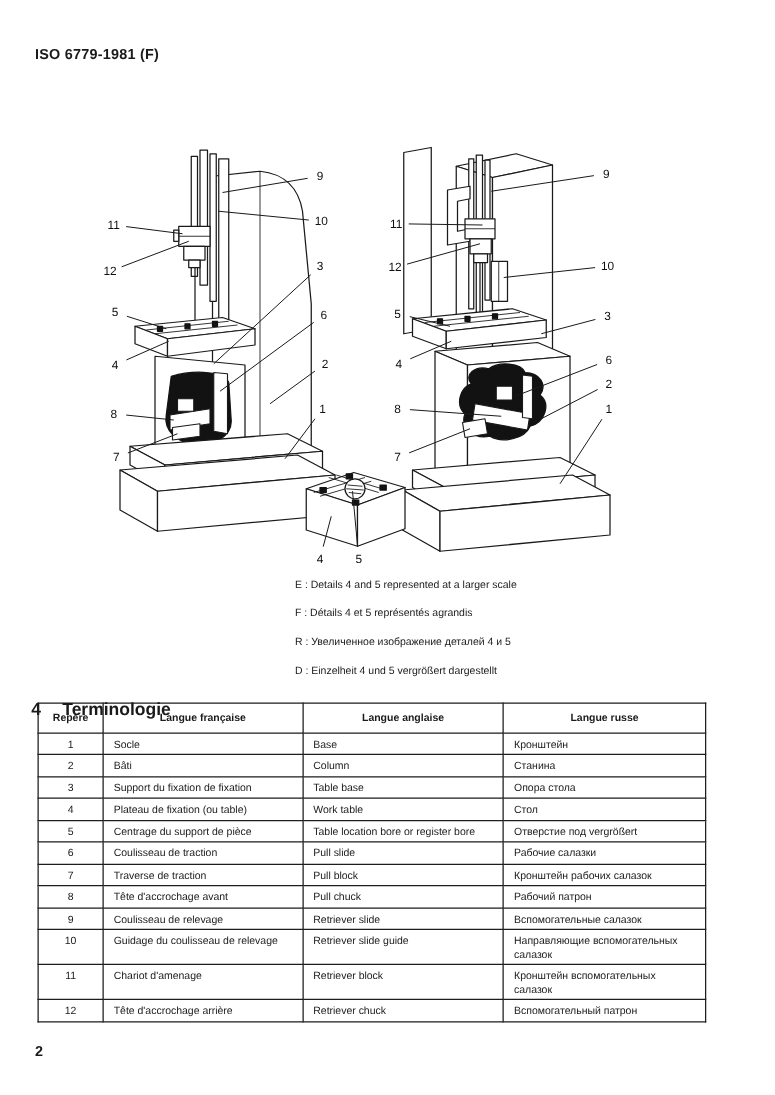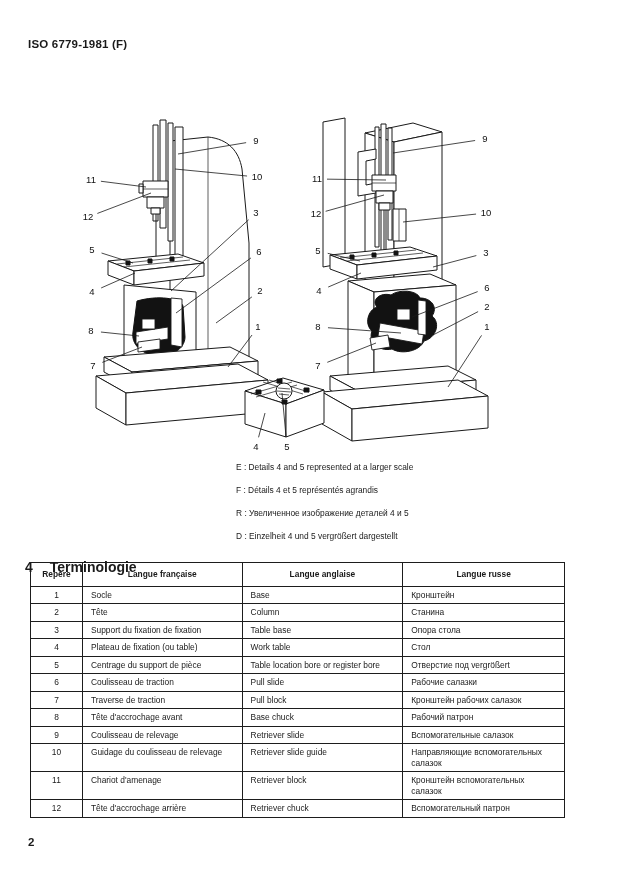--- a/index.html
+++ b/index.html
@@ -234,21 +234,21 @@
   </thead>
   <tbody>
       <tr>
         <td class="c-center">1</td>
         <td>Socle</td>
         <td>Base</td>
         <td>Кронштейн</td>
       </tr>
       <tr>
         <td class="c-center">2</td>
-        <td>Tête</td>
+        <td>Bâti</td>
         <td>Column</td>
         <td>Станина</td>
       </tr>
       <tr>
         <td class="c-center">3</td>
         <td>Support du fixation de fixation</td>
         <td>Table base</td>
         <td>Опора стола</td>
       </tr>
       <tr>
@@ -271,21 +271,21 @@
       </tr>
       <tr>
         <td class="c-center">7</td>
         <td>Traverse de traction</td>
         <td>Pull block</td>
         <td>Кронштейн рабочих салазок</td>
       </tr>
       <tr>
         <td class="c-center">8</td>
         <td>Tête d'accrochage avant</td>
-        <td>Base chuck</td>
+        <td>Pull chuck</td>
         <td>Рабочий патрон</td>
       </tr>
       <tr>
         <td class="c-center">9</td>
         <td>Coulisseau de relevage</td>
         <td>Retriever slide</td>
         <td>Вспомогательные салазок</td>
       </tr>
       <tr>
         <td class="c-center">10</td>

